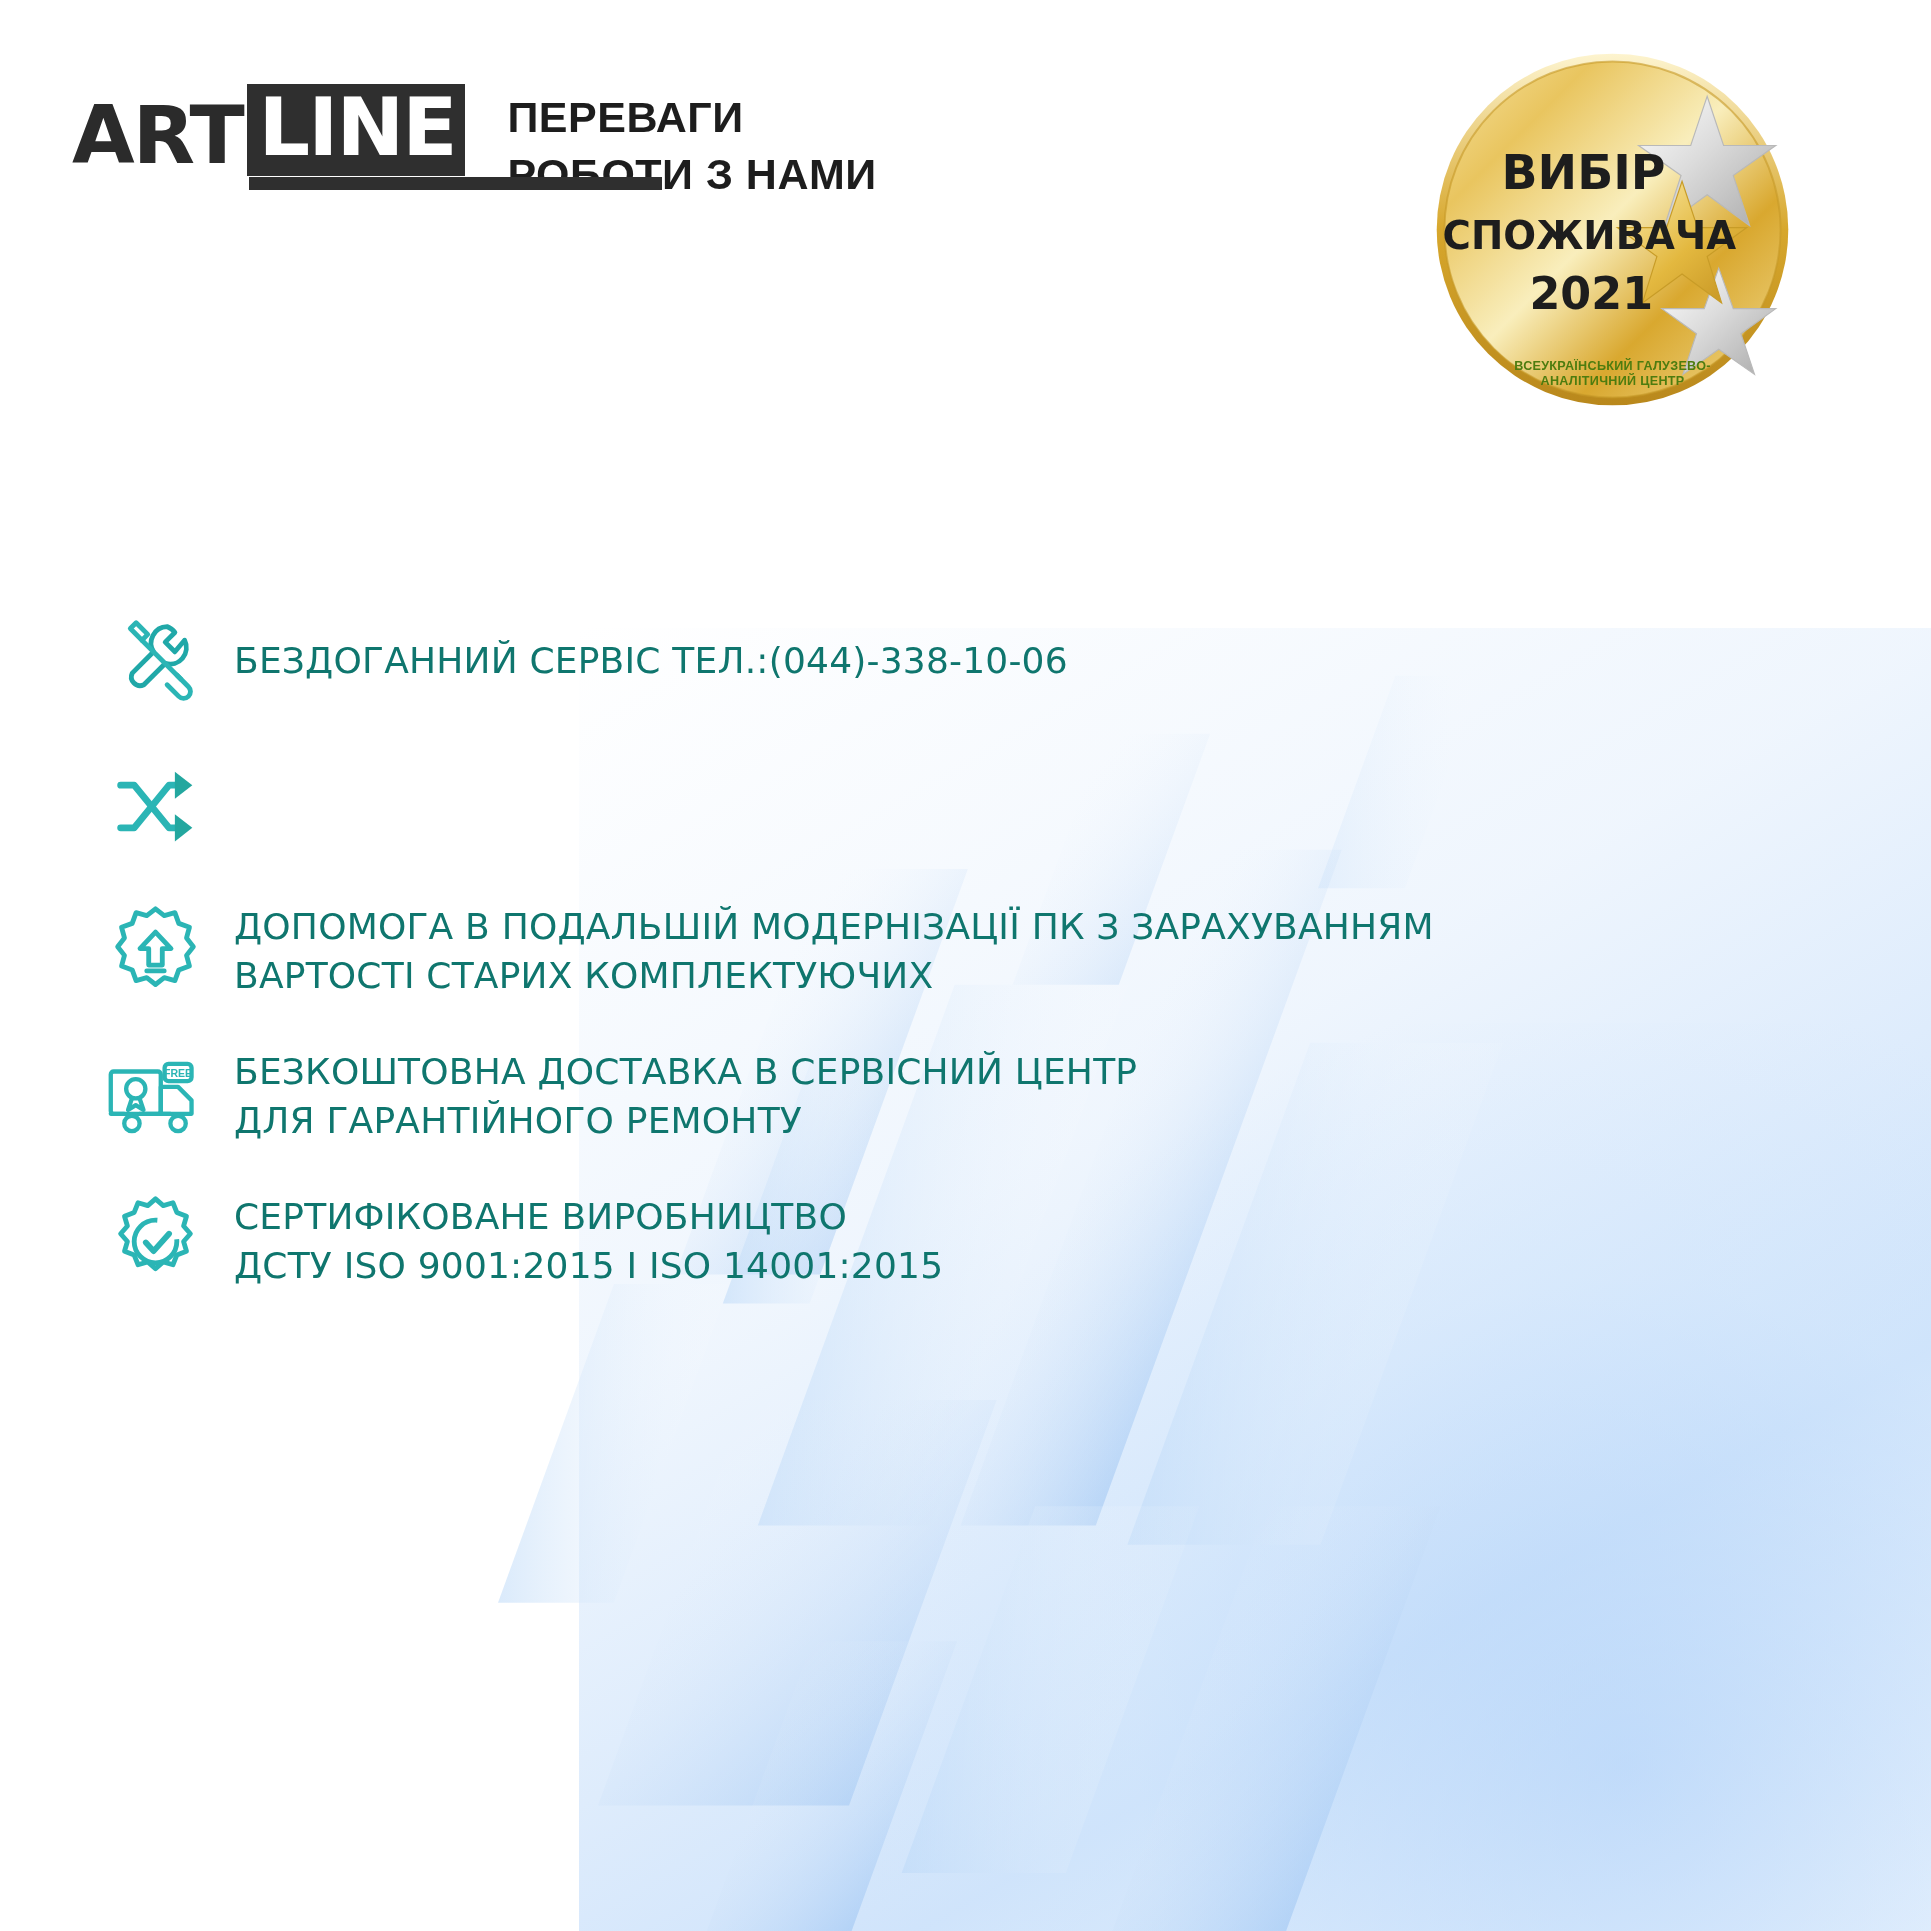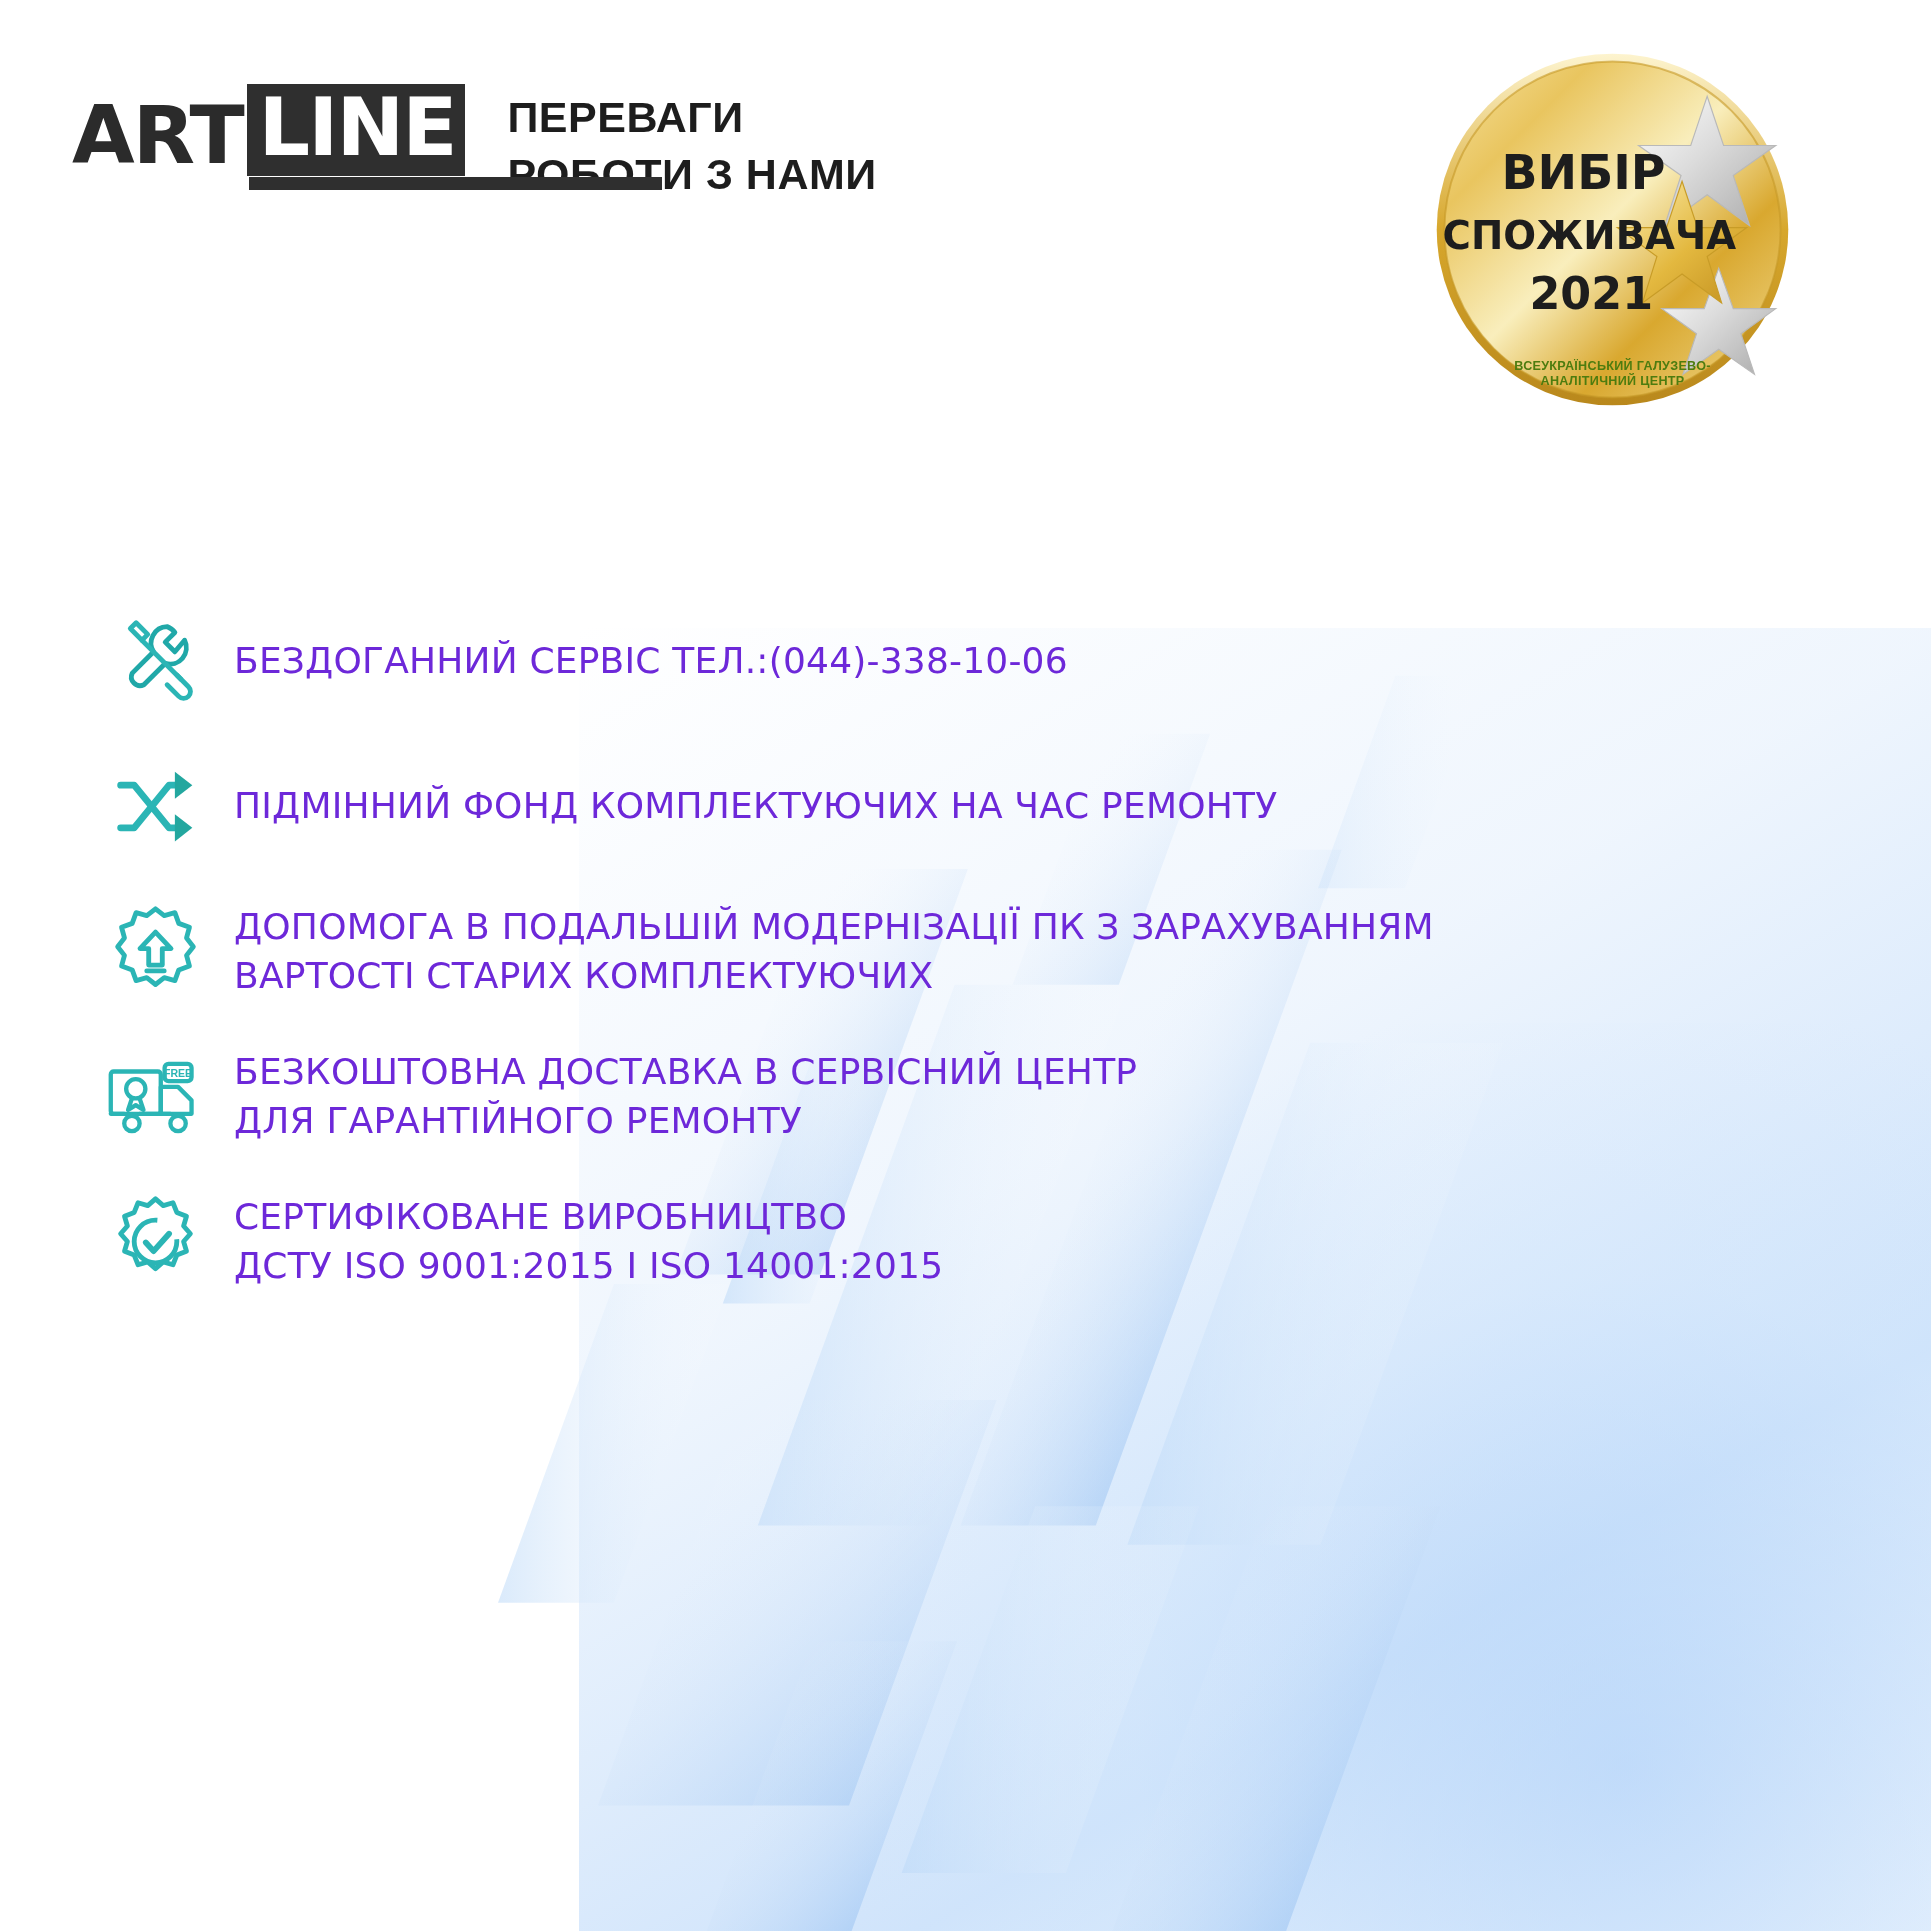--- a/index.html
+++ b/index.html
@@ -148,21 +148,21 @@
     display: flex;
     align-items: center;
     justify-content: center;
     margin-right: 21px;
   }
   .feature-text {
     font-family: "DejaVu Sans", sans-serif;
     font-size: 36px;
     font-weight: 500;
     line-height: 1.36;
-    color: #6d28d9;
+    color: #0f766e;
     letter-spacing: 0.2px;
     text-transform: uppercase;
     white-space: pre-line;
   }
 </style>
 </head>
 <body>
 
 <div class="poster">
 
@@ -278,21 +278,20 @@
       <div class="feature-icon">
         <svg width="93" height="93" viewBox="0 0 96 96" fill="none" xmlns="http://www.w3.org/2000/svg">
           <g stroke="#2bb5b5" stroke-width="7" stroke-linecap="round" stroke-linejoin="round" fill="none">
             <path d="M12 26h14l36 44h14"></path>
             <path d="M12 70h14l36-44h14"></path>
           </g>
           <path d="M68 12l18 14-18 14z" fill="#23a79f"></path>
           <path d="M68 56l18 14-18 14z" fill="#23a79f"></path>
         </svg>
       </div>
-      <div class="feature-text">ПІДМІННИЙ ФОНД КОМПЛЕКТУЮЧИХ НА ЧАС РЕМОНТУ</div>
     </div>
 
     <div class="feature">
       <div class="feature-icon">
         <svg width="97" height="97" viewBox="0 0 100 100" fill="none" xmlns="http://www.w3.org/2000/svg">
           <path d="M50 6l9 7 11-3 4 11 11 4-3 11 7 9-7 9 3 11-11 4-4 11-11-3-9 7-9-7-11 3-4-11-11-4 3-11-7-9 7-9-3-11 11-4 4-11 11 3z" stroke="#2bb5b5" stroke-width="5" stroke-linejoin="round" fill="none"></path>
           <path d="M50 30l16 17H57v17H43V47h-9z" stroke="#2bb5b5" stroke-width="5" stroke-linejoin="round" fill="none"></path>
           <path d="M41 70h18" stroke="#2bb5b5" stroke-width="5" stroke-linecap="round"></path>
         </svg>
       </div>

